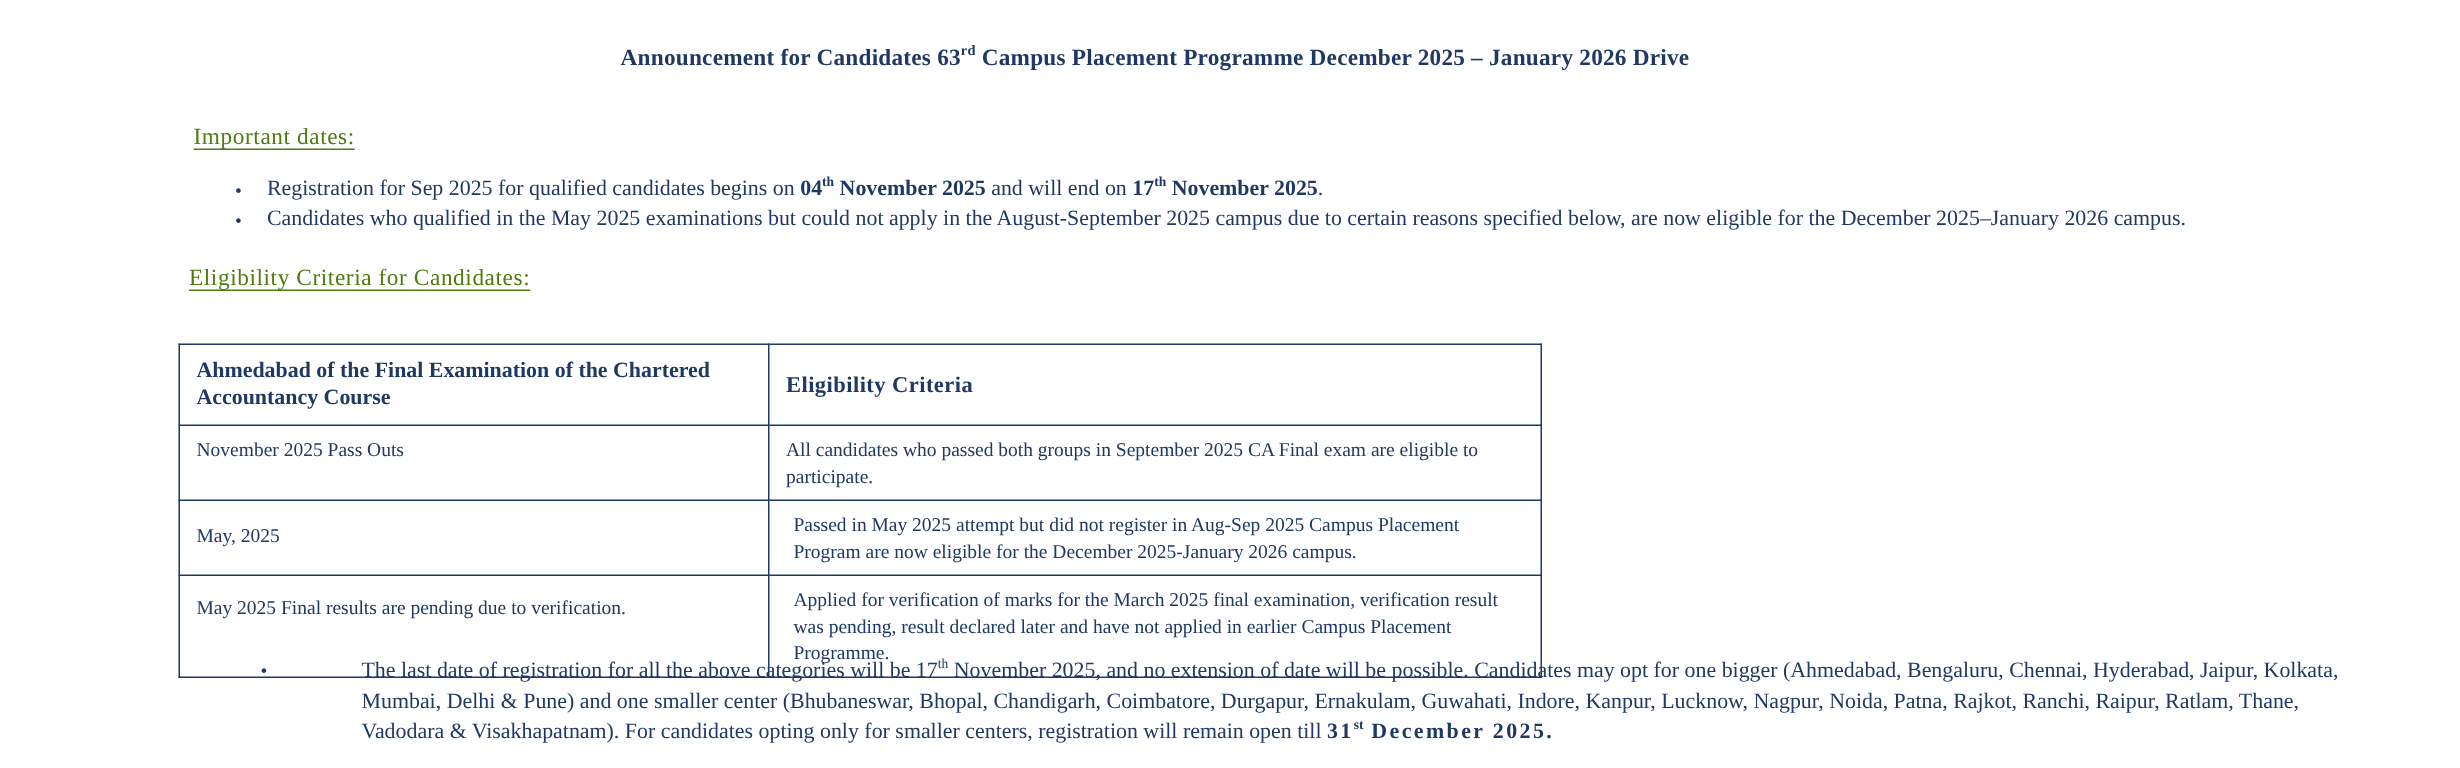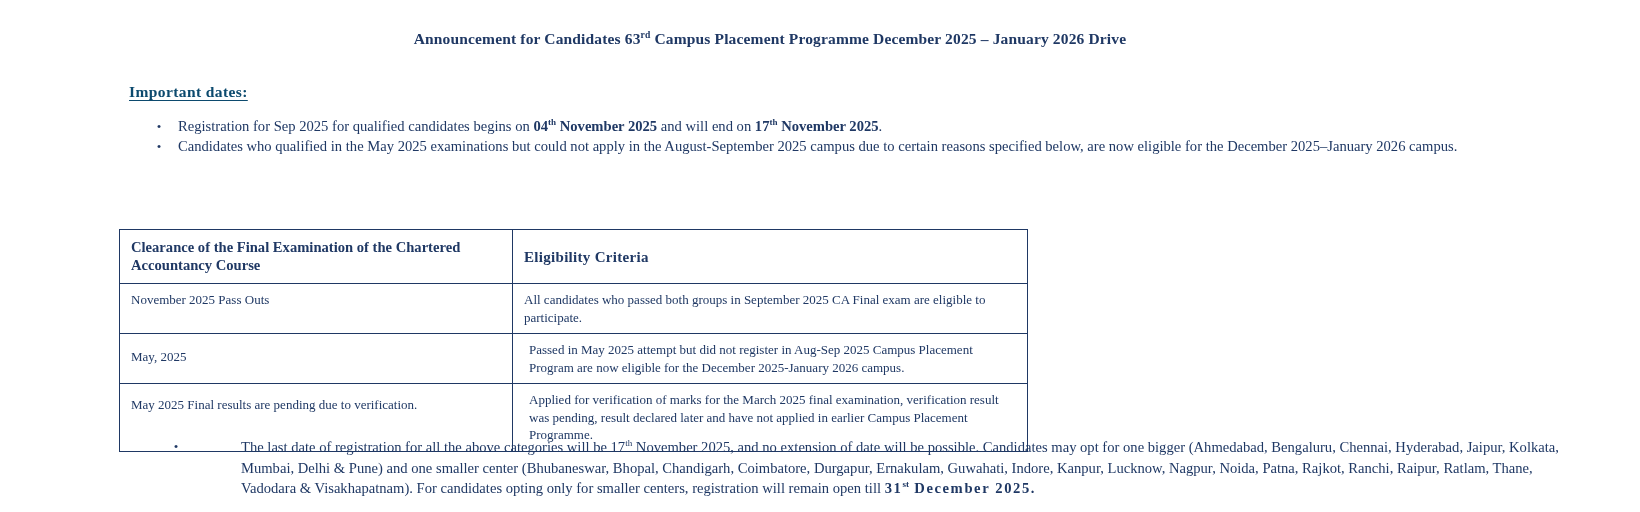--- a/index.html
+++ b/index.html
@@ -33,23 +33,23 @@
     font-size: 15.5px;
     letter-spacing: 0.15px;
     color: #1f3864;
     white-space: nowrap;
   }
   sup { font-size: 0.62em; vertical-align: super; line-height: 0; }
 
   
   .section-heading {
     position: absolute;
-    font-weight: bold;
+    font-weight: normal;
     font-size: 15.5px;
-    color: #0c4a6e;
+    color: #4d7c0f;
     text-decoration: underline;
     text-underline-offset: 2.5px;
   }
   #heading-important { top: 83px; left: 129px; letter-spacing: 0.4px; }
   #heading-eligibility { top: 177px; left: 126px; letter-spacing: 0.4px; }
 
   
   .bullet-list {
     position: absolute;
     margin: 0;
@@ -134,29 +134,30 @@
     <li class="bullet-row">
       <span class="bullet-dot">•</span>
       <span class="bullet-text"><span>Registration for Sep 2025  for qualified  candidates begins on </span><span style="font-weight: bold;">04</span><sup style="font-weight: bold;">th</sup><span style="font-weight: bold;"> November 2025</span><span> and will end on </span><span style="font-weight: bold;">17</span><sup style="font-weight: bold;">th</sup><span style="font-weight: bold;"> November 2025</span><span>.</span></span>
     </li>
     <li class="bullet-row">
       <span class="bullet-dot">•</span>
       <span class="bullet-text"><span>Candidates who qualified in the May 2025 examinations but could not apply in the August-September 2025 campus due to certain reasons specified  below,  are  now  eligible  for  the  December 2025–January 2026 campus.</span></span>
     </li>
   </ul>
 
+  <div class="section-heading" id="heading-eligibility">Eligibility  Criteria  for Candidates:</div>
 
   <table class="criteria-table">
     <colgroup>
       <col class="col-left">
       <col class="col-right">
     </colgroup>
     <tbody>
       <tr>
-        <td class="th-cell th-left">Clearance of the Final Examination of the Chartered Accountancy Course</td>
+        <td class="th-cell th-left">Ahmedabad of the Final Examination of the Chartered Accountancy Course</td>
         <td class="th-cell th-right">Eligibility  Criteria</td>
       </tr>
       <tr>
         <td class="td-cell td-left">November 2025 Pass Outs</td>
         <td class="td-cell td-right">All candidates who passed both groups in September 2025 CA Final exam are eligible to participate.</td>
       </tr>
       <tr>
         <td class="td-cell td-left-mid">May,  2025</td>
         <td class="td-cell td-right-indent">Passed in May 2025 attempt but did not register in Aug-Sep 2025 Campus Placement Program are now eligible for the December 2025-January 2026 campus.</td>
       </tr>

